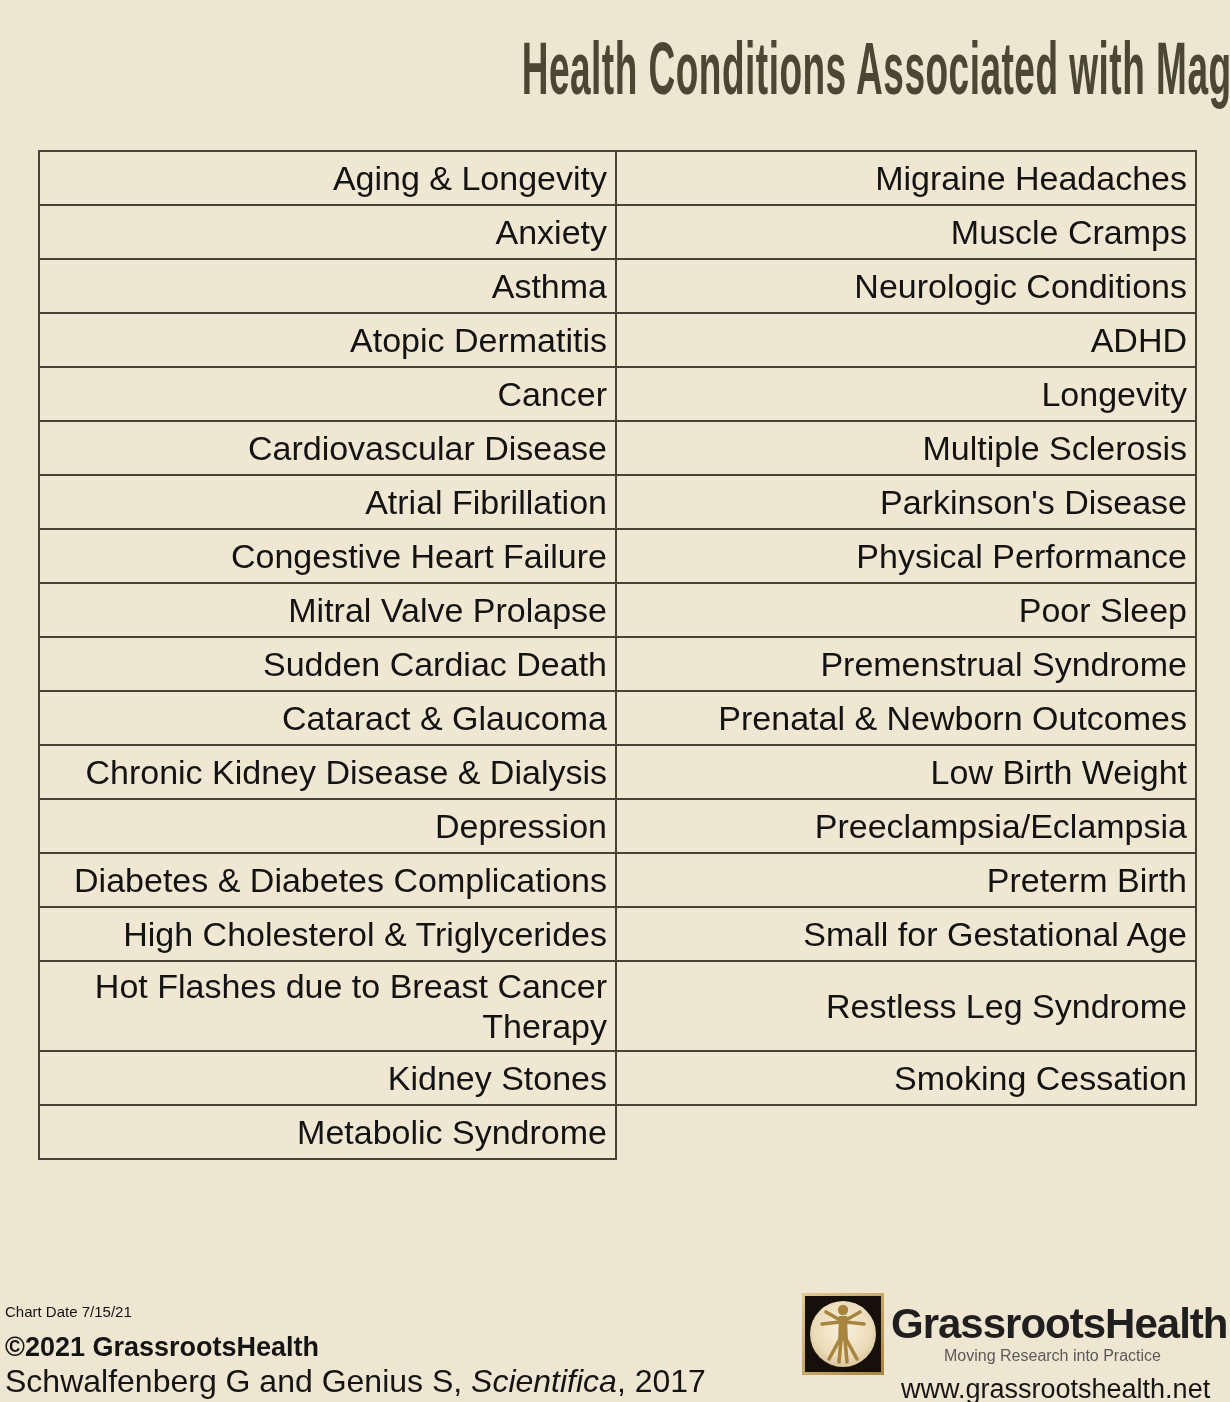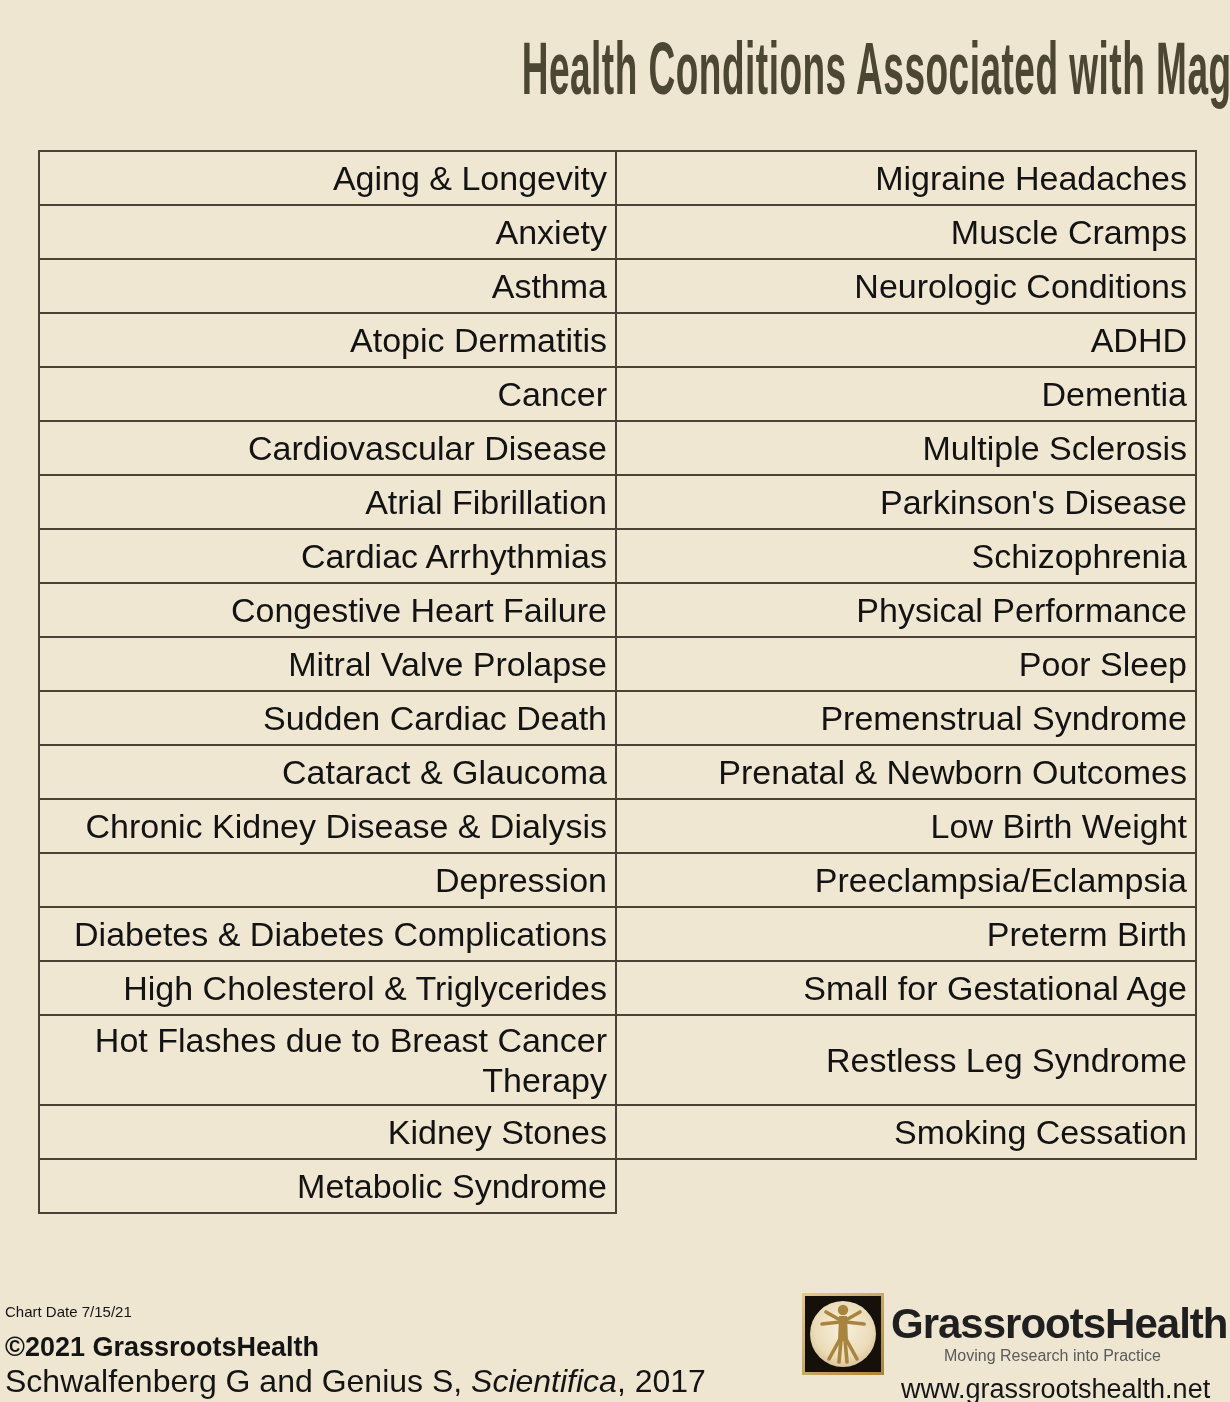--- a/index.html
+++ b/index.html
@@ -143,33 +143,29 @@
       <tr>
         <td>Asthma</td>
         <td>Neurologic Conditions</td>
       </tr>
       <tr>
         <td>Atopic Dermatitis</td>
         <td class="indent">ADHD</td>
       </tr>
       <tr>
         <td>Cancer</td>
-        <td class="indent">Dementia</td>
+        <td class="indent">Longevity</td>
       </tr>
       <tr>
         <td>Cardiovascular Disease</td>
         <td class="indent">Multiple Sclerosis</td>
       </tr>
       <tr>
         <td class="indent">Atrial Fibrillation</td>
         <td class="indent">Parkinson's Disease</td>
-      </tr>
-      <tr>
-        <td class="indent">Cardiac Arrhythmias</td>
-        <td class="indent">Schizophrenia</td>
       </tr>
       <tr>
         <td class="indent">Congestive Heart Failure</td>
         <td>Physical Performance</td>
       </tr>
       <tr>
         <td class="indent">Mitral Valve Prolapse</td>
         <td>Poor Sleep</td>
       </tr>
       <tr>

